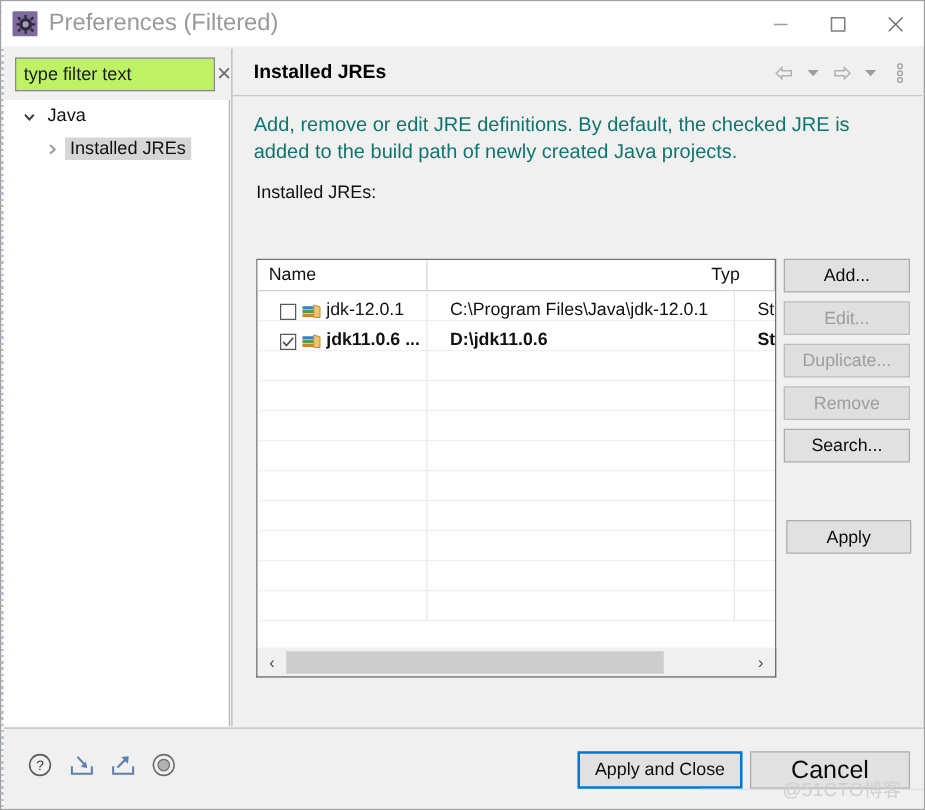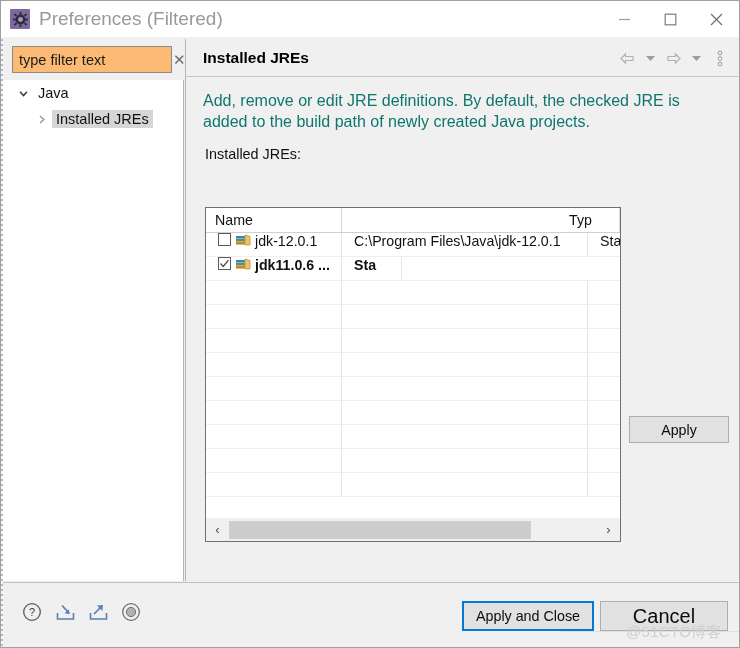--- a/index.html
+++ b/index.html
@@ -45,21 +45,21 @@
     color: #888888;
   }
   .wbtn svg { display: block; }
   #winbtns { position: absolute; right: 0; top: 0; display: flex; }
 
   
   #filterbox {
     position: absolute; left: 11px; top: 45px;
     width: 160px; height: 27px;
     border: 1px solid #8a8a8a;
-    background: #fdba74;
+    background: #bef264;
     display: flex; align-items: center; gap: 36px;
   }
   #filter-input {
     border: 0; outline: none; background: transparent;
     font-family: "Liberation Sans", sans-serif;
     font-size: 14.5px; color: #1a1a1a;
     margin-left: 6px; width: 118px; padding: 0;
   }
   #filter-input::placeholder { color: #1a1a1a; opacity: 1; }
   #filter-clear {
@@ -137,21 +137,21 @@
     background: #ffffff;
     border-bottom: 1px solid #d0d0d0;
     font-size: 14.2px; color: #111111; justify-content: space-between;
   }
   .th { display: flex; align-items: center; padding-left: 9px; border-right: 1px solid #d7d7d7; overflow: hidden; white-space: nowrap; }
   .c-name { width: 136px; flex: 0 0 136px; }
   .c-loc  { width: 246px; flex: 0 0 246px; }
   .c-type { width: 60px;  flex: 0 0 60px; }
 
   .trow { display: flex; height: 24px; font-size: 14.2px; color: #111111; border-bottom: 1px solid #efefef; }
-  .trow .td { display: flex; align-items: flex-start; padding-left: 12px; border-right: 1px solid #e6e6e6; overflow: hidden; white-space: nowrap; }
+  .trow .td { display: flex; align-items: flex-end; padding-left: 18px; border-right: 1px solid #e6e6e6; overflow: hidden; white-space: nowrap; }
   .trow.bold { font-weight: bold; }
   .erow { display: flex; height: 24px; border-bottom: 1px solid #efefef; }
   .erow .td { border-right: 1px solid #e6e6e6; }
 
   .cbx {
     width: 13px; height: 13px; flex: 0 0 13px;
     border: 1px solid #5a5a5a; background: #ffffff;
     display: inline-flex; align-items: center; justify-content: center;
     margin-right: 4px;
   }
@@ -381,20 +381,21 @@
           <span class="jre-ico">
             <svg width="17" height="14" viewBox="0 0 17 14">
               <rect x="1" y="3" width="9" height="2.6" fill="#3f7fbf"></rect>
               <rect x="1" y="6" width="9" height="2.6" fill="#4f9c4f"></rect>
               <rect x="1" y="9" width="9" height="2.6" fill="#d98026"></rect>
               <polygon points="10,2 15,3.5 15,12 10,11.8" fill="#f0c36d" stroke="#b98f30" stroke-width=".8"></polygon>
             </svg>
           </span>
           <span>jdk11.0.6 ...</span>
         </div>
+        <div class="td c-loc">D:\jdk11.0.6</div>
         <div class="td c-type">Sta</div>
       </div>
 
       <div id="empty-rows">
           <div class="erow">
             <div class="td c-name"></div>
             <div class="td c-loc"></div>
             <div class="td c-type"></div>
           </div>
           <div class="erow">
@@ -441,20 +442,27 @@
     </div>
 
     <div id="hscroll">
       <div class="sb-arrow">‹</div>
       <div id="sb-track">
         <div id="sb-thumb" style="width: 82%;"></div>
       </div>
       <div class="sb-arrow">›</div>
     </div>
 
+    <div id="sidebtns">
+      <div class="btn">Add...</div>
+      <div class="btn disabled">Edit...</div>
+      <div class="btn disabled">Duplicate...</div>
+      <div class="btn disabled">Remove</div>
+      <div class="btn">Search...</div>
+    </div>
 
     <div class="btn" id="apply-btn">Apply</div>
   </div>
 
   <div id="bottombar">
     <div id="bl-icons">
       <div class="bl-ico">
         <svg width="20" height="20" viewBox="0 0 20 20">
           <circle cx="10" cy="10" r="8.3" fill="none" stroke="#5a5a5a" stroke-width="1.3"></circle>
           <text x="10" y="14.4" font-size="11" font-family="Liberation Sans, sans-serif" fill="#3a3a3a" text-anchor="middle">?</text>

